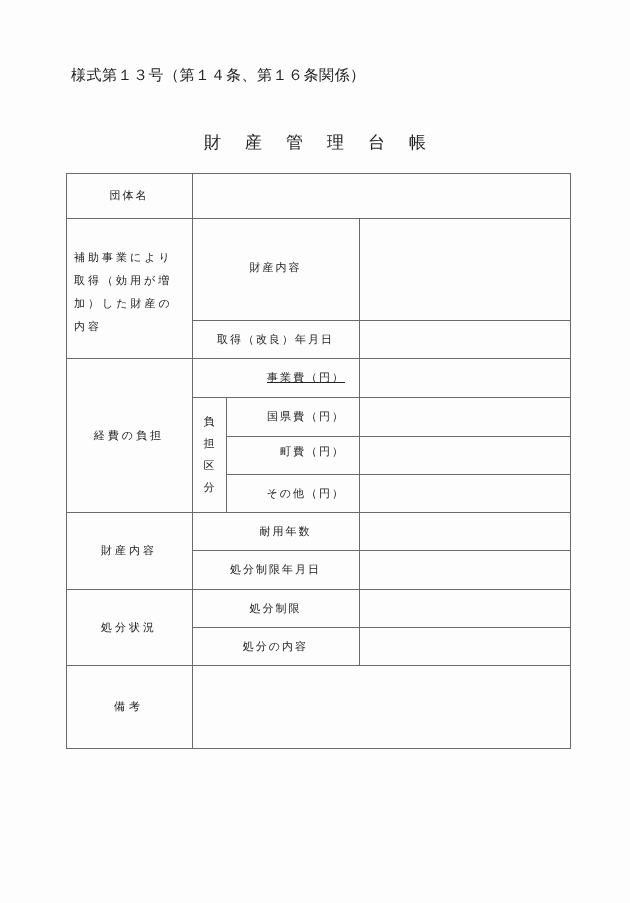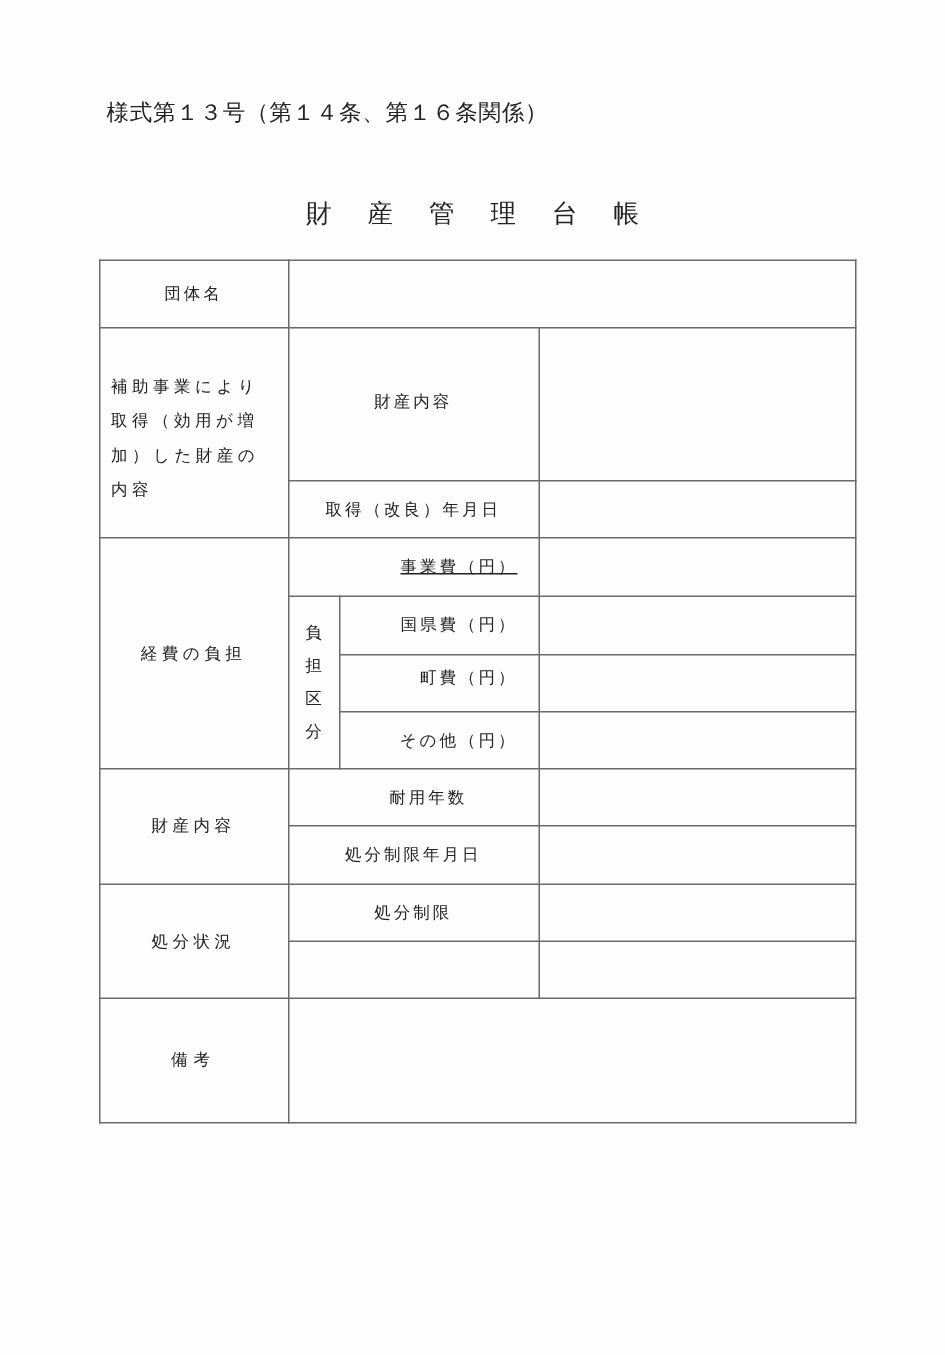--- a/index.html
+++ b/index.html
@@ -144,17 +144,18 @@
 
   <div class="cell" style="left:0;top:339px;width:126px;height:77px;letter-spacing:3px;">財産内容</div>
   <div class="cell" style="left:126px;top:339px;width:167px;height:38px;padding-left:20px;">耐用年数</div>
   <div class="input-cell" style="left:294px;top:340px;width:210px;height:37px;"></div>
   <div class="cell" style="left:126px;top:377px;width:167px;height:39px;">処分制限年月日</div>
   <div class="input-cell" style="left:294px;top:378px;width:210px;height:38px;"></div>
 
   <div class="cell" style="left:0;top:416px;width:126px;height:76px;letter-spacing:3px;">処分状況</div>
   <div class="cell" style="left:126px;top:416px;width:167px;height:38px;">処分制限</div>
   <div class="input-cell" style="left:294px;top:417px;width:210px;height:37px;"></div>
+  <div class="cell" style="left:126px;top:454px;width:167px;height:38px;">処分の内容</div>
   <div class="input-cell" style="left:294px;top:455px;width:210px;height:37px;"></div>
 
   <div class="cell" style="left:0;top:492px;width:126px;height:83px;letter-spacing:4px;">備考</div>
   <div class="input-cell" style="left:127px;top:493px;width:377px;height:82px;"></div>
 </div>
 
 </body></html>

